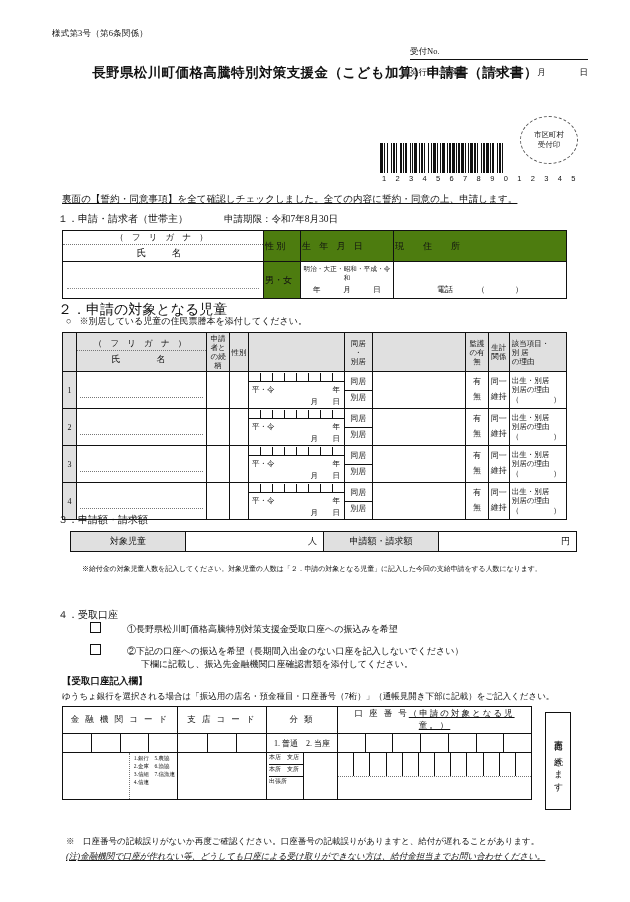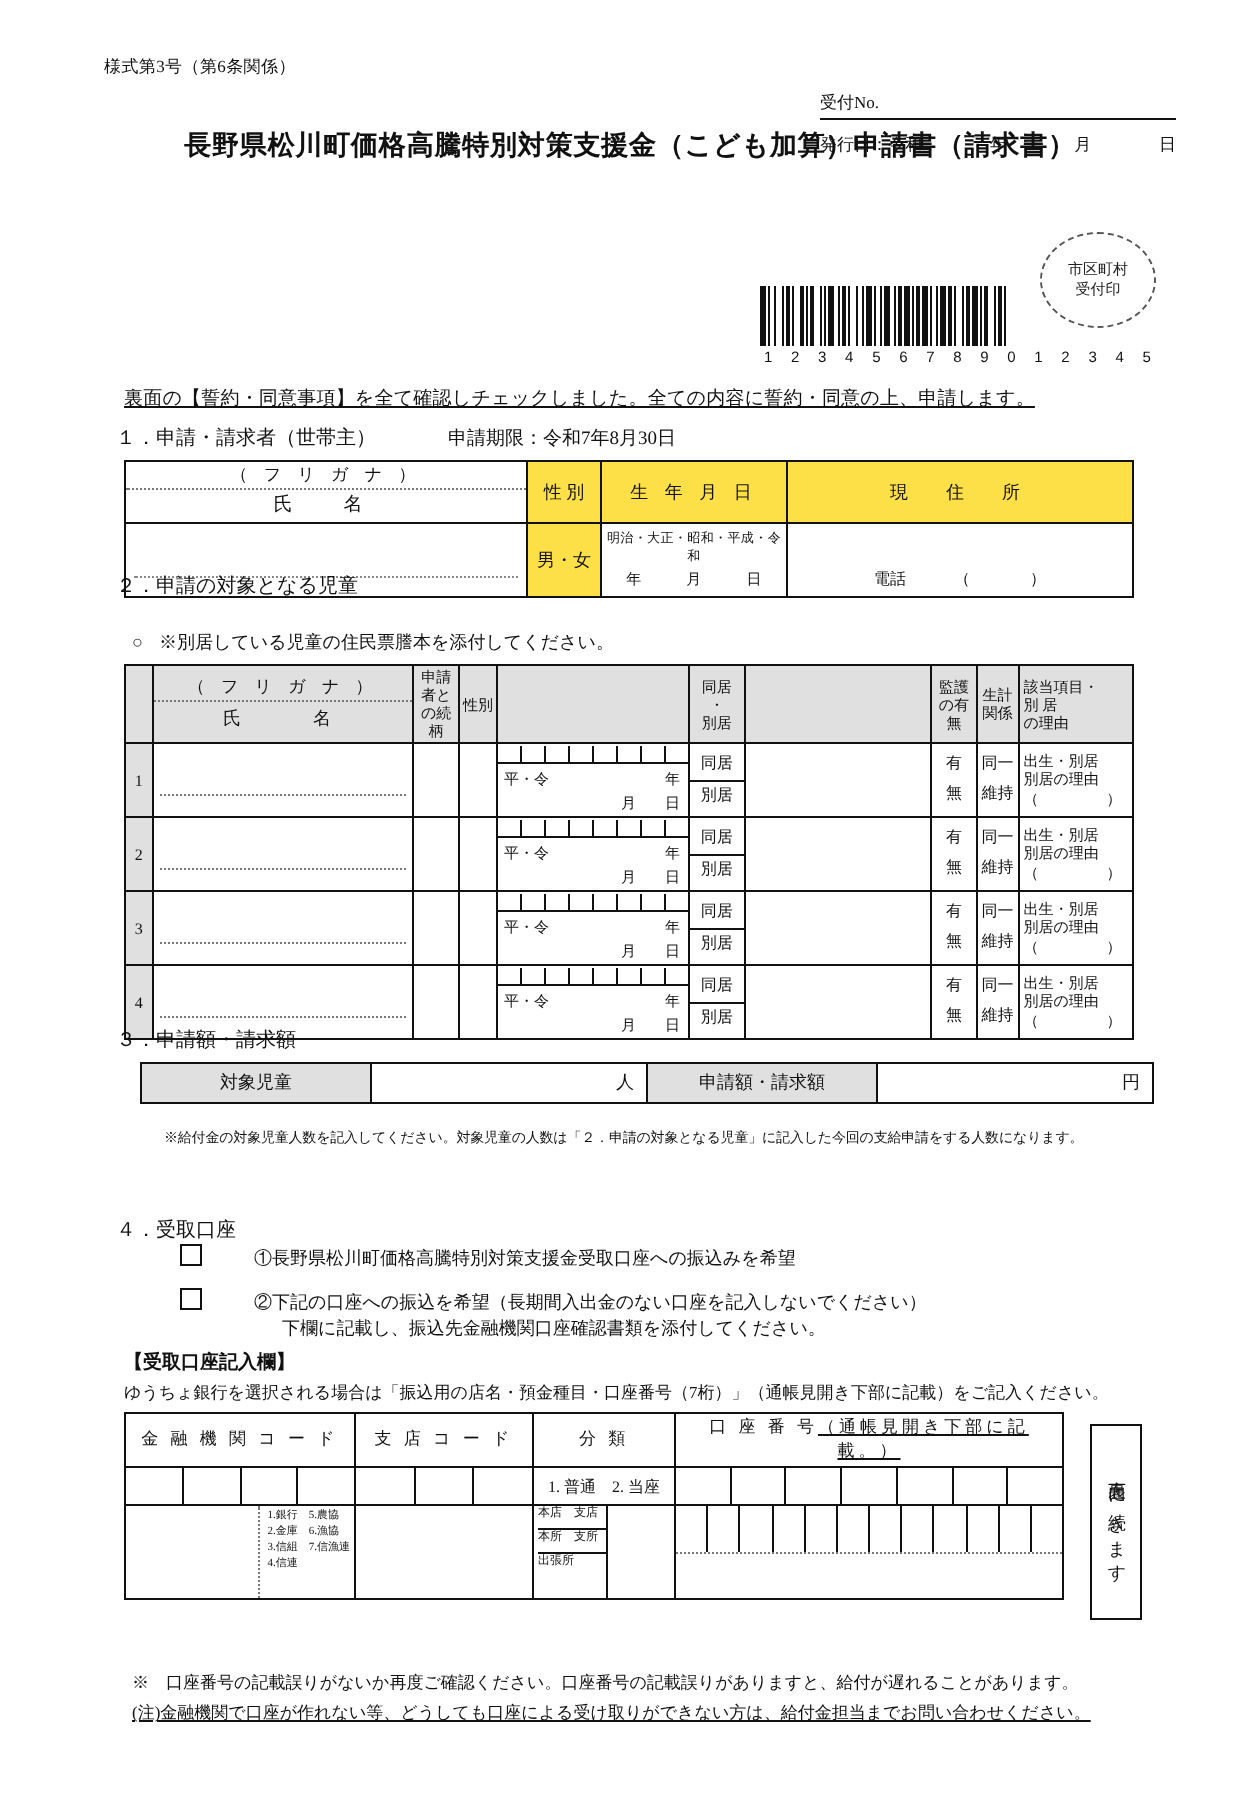--- a/index.html
+++ b/index.html
@@ -63,31 +63,31 @@
     text-decoration:underline;letter-spacing:.1px;
   }
 
   .s1-head{position:absolute;left:58px;top:212px;display:flex;align-items:baseline;}
   .s1-head .a{font-size:10px;}
   .s1-head .b{font-size:9.5px;margin-left:36px;}
 
   
   .t1{position:absolute;left:62px;top:230px;width:505px;border:1.3px solid #111;font-size:9px;}
   .t1 td{border:1px solid #111;}
-  .t1 .hd{background:#fde047;text-align:center;}
+  .t1 .hd{background:#4d7c0f;text-align:left;}
   .furi{font-size:8.5px;letter-spacing:3px;border-bottom:1px dotted #777 !important;
         height:13px;line-height:13px;text-align:center;}
   .nm{font-size:9.5px;letter-spacing:8px;height:16px;line-height:16px;text-align:center;}
   .era{font-size:6.5px;text-align:center;letter-spacing:.2px;height:12px;}
   .ymd{font-size:7.5px;text-align:center;letter-spacing:.2px;}
   .ymd span{display:inline-block;}
   .tel{font-size:8px;text-align:center;}
 
   
-  .s2-head{position:absolute;left:58px;top:286px;font-size:10px;}
+  .s2-head{position:absolute;left:58px;top:301px;font-size:14px;}
   .s2-note{position:absolute;left:66px;top:315px;font-size:9px;}
 
   .t2{position:absolute;left:62px;top:332px;width:505px;border:1.3px solid #111;font-size:8px;}
   .t2 td{border:1px solid #111;}
   .t2 thead td{background:#e0e0e0;text-align:center;font-size:7.5px;line-height:1.2;padding:1px 0;}
   .t2 .no{width:12px;text-align:center;background:#e0e0e0;font-size:8px;}
   .t2 .cellname{height:36px;}
   .t2 .dotline{border-bottom:1px dotted #777;height:12px;margin:2px 3px 0 3px;}
   .grid8{display:flex;height:9px;}
   .grid8 i{flex:1;border-right:1px solid #111;border-bottom:1px solid #111;display:block;}
@@ -138,21 +138,21 @@
 
   .vert{
     position:absolute;left:545px;top:712px;width:24px;height:96px;
     border:1.4px solid #111;
     writing-mode:vertical-rl;text-orientation:upright;
     display:flex;align-items:center;justify-content:center;
     font-size:9px;letter-spacing:2px;
   }
 
   .foot{position:absolute;left:66px;top:834px;font-size:8.5px;line-height:1.8;}
-  .foot .l2{text-decoration:underline;}
+  .foot .l2{text-decoration:underline;font-style:italic;}
 </style>
 </head>
 <body>
 
 <div class="page">
 
   <div class="form-no">様式第3号（第6条関係）</div>
 
   <div class="recept-wrap">
     <div class="recept-no">
@@ -556,21 +556,21 @@
   <div class="s4-box">【受取口座記入欄】</div>
   <div class="s4-yucho">ゆうちょ銀行を選択される場合は「振込用の店名・預金種目・口座番号（7桁）」（通帳見開き下部に記載）をご記入ください。</div>
 
   <table class="t4">
     <tbody>
         <tr>
       <td class="hd" style="width:112px">金 融 機 関 コ ー ド</td>
       <td class="hd" style="width:86px">支 店 コ ー ド</td>
       <td class="hd" style="width:68px">分 類</td>
       <td class="hd">
-        <span>口 座 番 号</span><span class="ul2">（通帳見開き下部に記載。）</span>
+        <span>口 座 番 号</span><span class="ul2">（申請の対象となる児童。）</span>
       </td>
     </tr>
     <tr>
       <td style="height:18px;padding:0">
         <div class="cellgrid" style="height:18px">
               <i></i>
               <i></i>
               <i></i>
               <i></i>
             </div>

